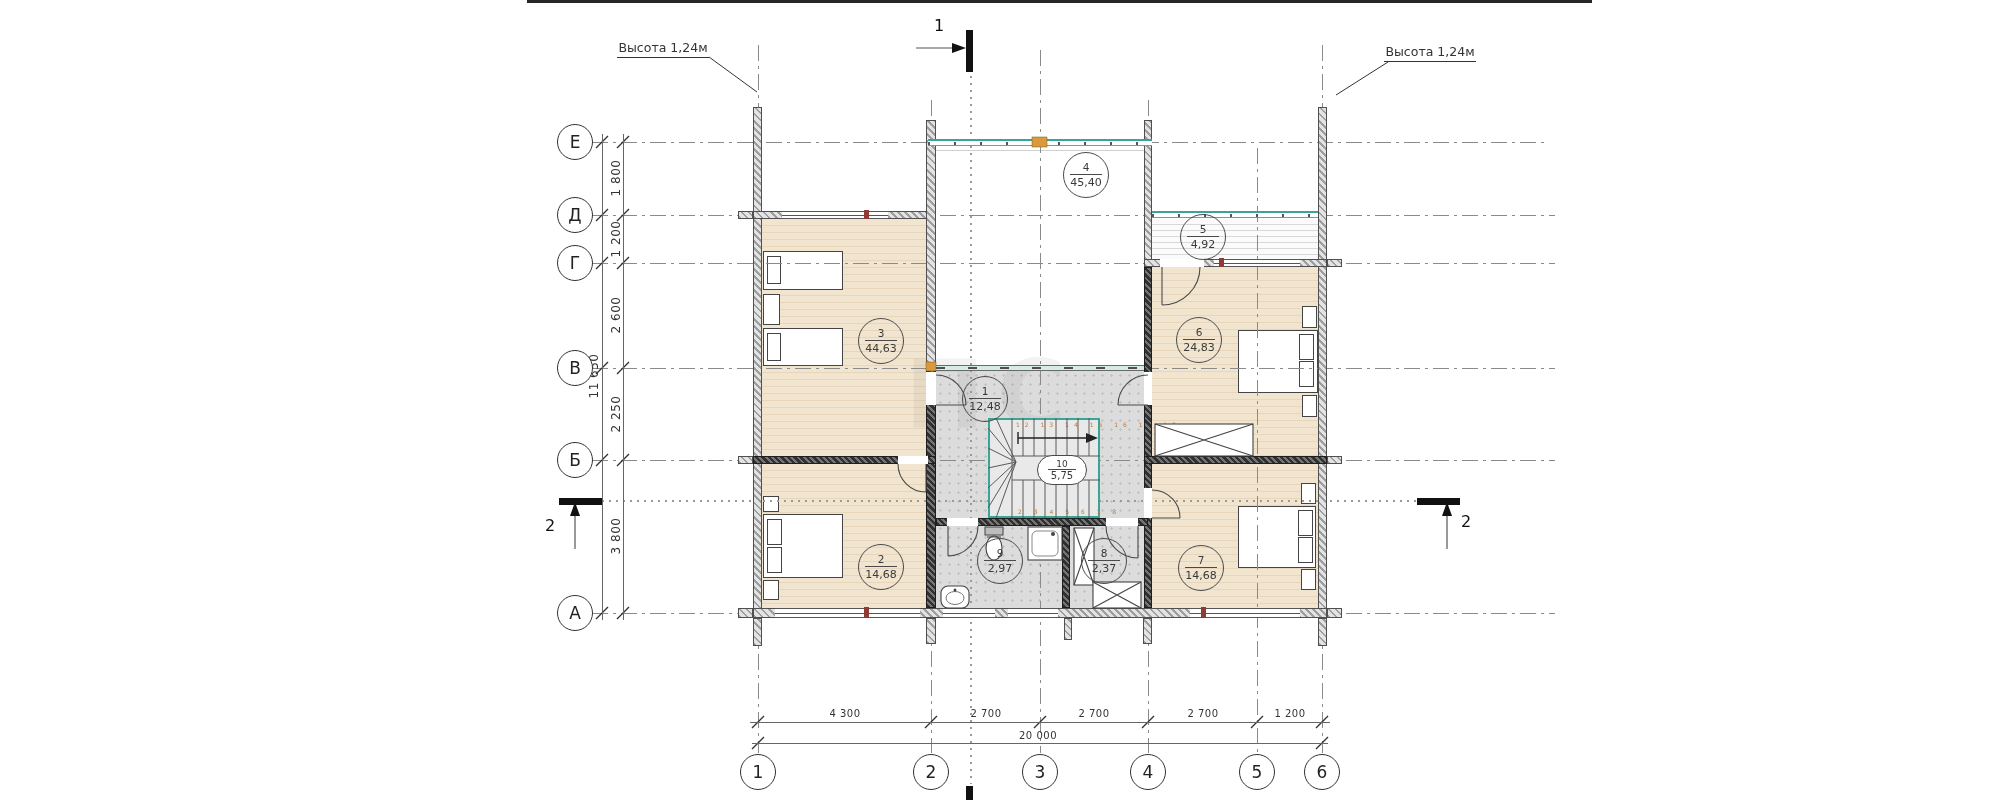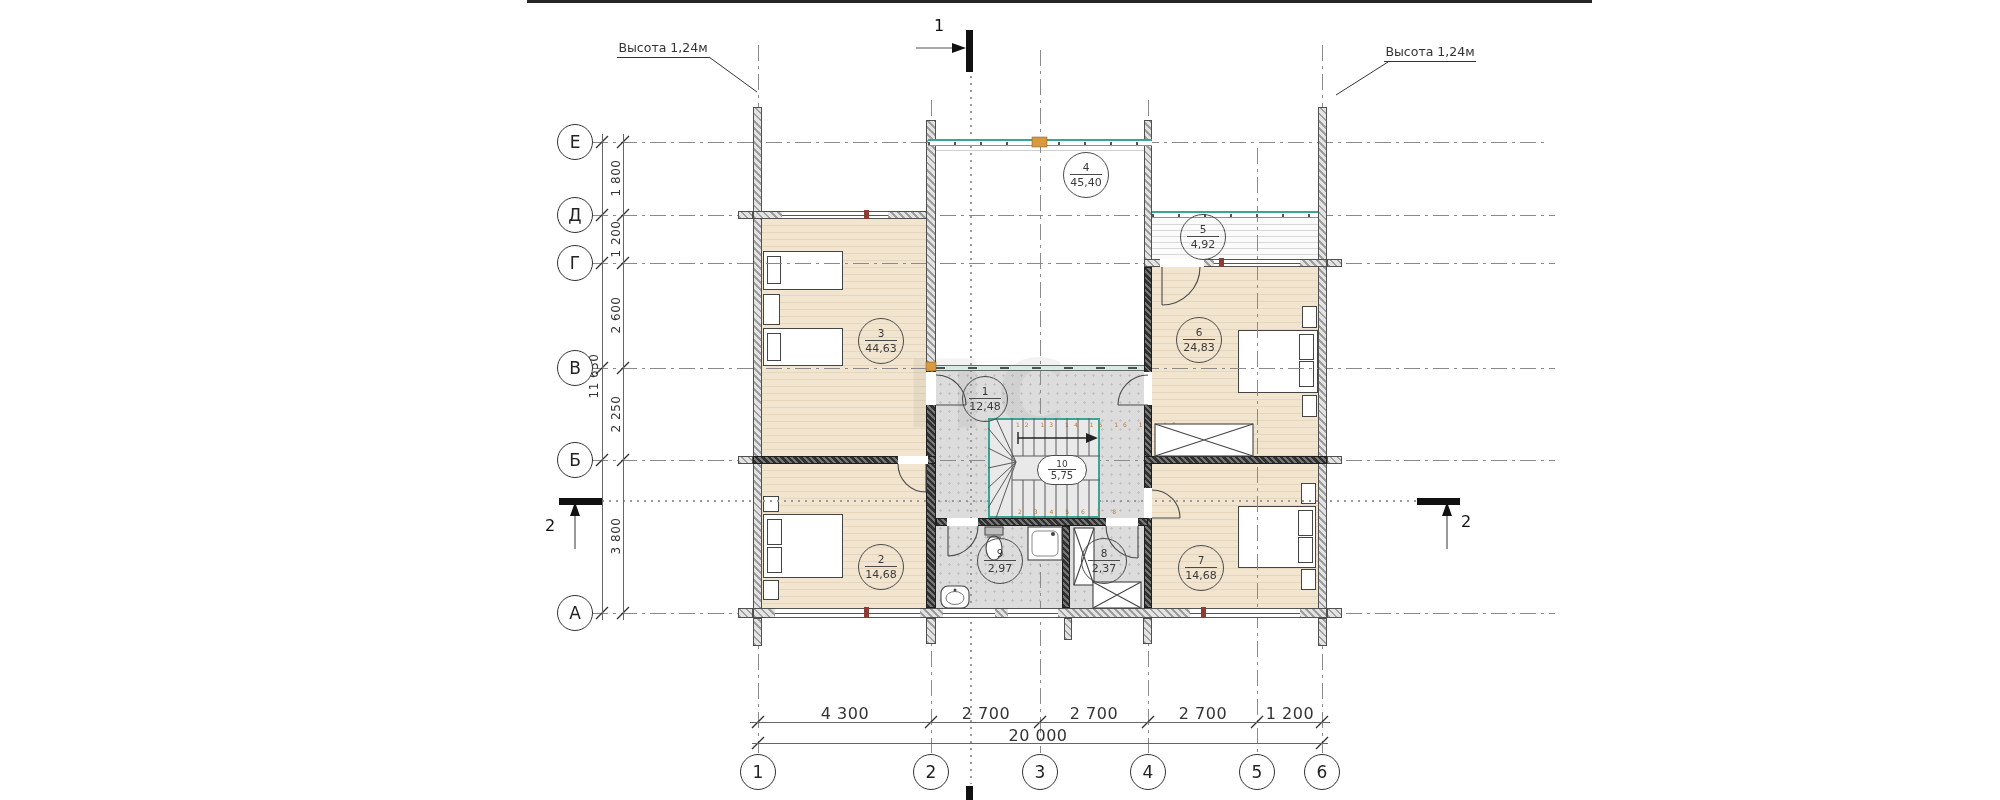--- a/index.html
+++ b/index.html
@@ -29,21 +29,21 @@
   .rlabel{width:46px;height:46px;border:1.2px solid #4a4a4a;border-radius:50%;
           display:flex;flex-direction:column;align-items:center;justify-content:center;color:#3a3a3a}
   .rlabel b{font-weight:400;font-size:10.5px;line-height:12px;width:72%;text-align:center;
             border-bottom:1px solid #4a4a4a;padding-bottom:1px}
   .rlabel i{font-style:normal;font-size:11px;line-height:13px;padding-top:1px}
   .slabel{width:50px;height:30px;border:1.1px solid #4a4a4a;border-radius:15px;background:#fff;
           display:flex;flex-direction:column;align-items:center;justify-content:center;color:#3a3a3a}
   .slabel b{font-weight:400;font-size:9px;line-height:10px;width:60%;text-align:center;
             border-bottom:1px solid #4a4a4a}
   .slabel i{font-style:normal;font-size:10px;line-height:12px}
-  .dimt{font-size:16px;letter-spacing:.5px;white-space:nowrap;transform:translate(-50%,-50%)}
+  .dimt{font-size:10px;letter-spacing:.5px;white-space:nowrap;transform:translate(-50%,-50%)}
   .dimv{font-size:12px;letter-spacing:.5px;white-space:nowrap;transform:translate(-50%,-50%) rotate(-90deg)}
   .dimline{background:#666}
   .furn{background:#fff;border:1.1px solid #444}
   .hlab{font-size:12.5px;width:92px;text-align:center;border-bottom:1px solid #333;padding-bottom:2px;white-space:nowrap}
   .seclab{font-size:16px;color:#111}
   .secbar{background:#111}
   .stnum{font-size:6px;color:#c07a30;letter-spacing:5px;white-space:nowrap}
   .wm{font-size:95px;font-weight:bold;color:rgba(90,90,90,.08);letter-spacing:12px}
 </style>
 </head>

